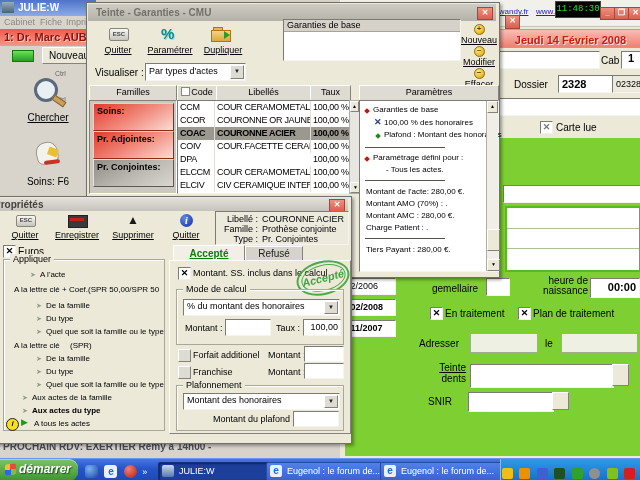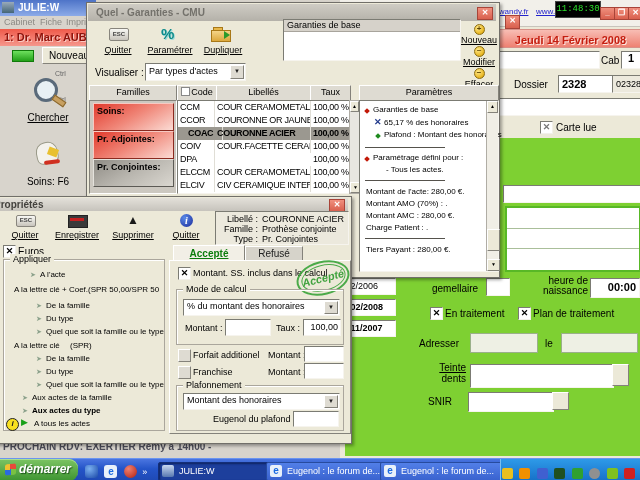--- a/index.html
+++ b/index.html
@@ -172,21 +172,21 @@
     <div class="ab sunk" style="left:130px;top:364px;width:142px;height:22px;"></div>
     <button class="ab rais" style="left:272px;top:364px;width:17px;height:22px;"></button>
 
     <span class="ab t10" style="left:88px;top:396px;">SNIR</span>
     <div class="ab sunk" style="left:128px;top:392px;width:84px;height:18px;"></div>
     <button class="ab rais" style="left:212px;top:392px;width:17px;height:18px;"></button>
   </div>
 
   <div class="ab win" style="left:86px;top:2px;width:412px;height:274px;">
     <div class="ab tbGar clip" style="left:1px;top:1px;width:408px;height:17px;">
-      <span class="ab t10 b" style="left:8px;top:3px;">Quel - Garanties - CMU</span>
+      <span class="ab t10 b" style="left:8px;top:3px;">Teinte - Garanties - CMU</span>
       <span class="ab xbtn" style="right:3px;top:3px;width:14px;height:11px;">✕</span>
     </div>
 
     <div class="ab gbtn" style="left:8px;top:22px;width:46px;height:36px;">
       <span class="ab" style="left:14px;top:3px;width:18px;height:11px;background:linear-gradient(#f8f8f4,#c8c4bc);border:1px solid #88857d;border-radius:2px;font-size:6px;line-height:10px;font-weight:bold;color:#444;">ESC</span>
       <span class="ab und t9" style="left:0;top:20px;width:46px;">Quitter</span>
     </div>
     <div class="ab gbtn" style="left:58px;top:22px;width:50px;height:36px;">
       <span class="ab b" style="left:16px;top:0;font-size:15px;color:#0a8a8a;text-shadow:1px 1px 0 #9adada;">%</span>
       <span class="ab und t9" style="left:0;top:20px;width:50px;">Paramétrer</span>
@@ -239,21 +239,21 @@
         <span class="cell" style="left:0;width:34px;">CCM</span>
           <span class="cell" style="left:37px;width:93px;">COUR CERAMOMETAL</span>
           <span class="cell" style="left:133px;width:38px;border-right:none;">100,00 % hono</span>
       </div>
       <div class="trow" style="top:13px;">
         <span class="cell" style="left:0;width:34px;">CCOR</span>
           <span class="cell" style="left:37px;width:93px;">COURONNE OR JAUNE</span>
           <span class="cell" style="left:133px;width:38px;border-right:none;">100,00 % hono</span>
       </div>
       <div class="trow sel" style="top:26px;">
-        <span class="cell" style="left:8px;width:34px;">COAC</span>
+        <span class="cell" style="left:0;width:34px;">COAC</span>
           <span class="cell" style="left:37px;width:93px;">COURONNE ACIER</span>
           <span class="cell" style="left:133px;width:38px;border-right:none;">100,00 % hono</span>
       </div>
       <div class="trow" style="top:39px;">
         <span class="cell" style="left:0;width:34px;">COIV</span>
           <span class="cell" style="left:37px;width:93px;">COUR.FACETTE  CERAM.</span>
           <span class="cell" style="left:133px;width:38px;border-right:none;">100,00 % hono</span>
       </div>
       <div class="trow" style="top:52px;">
         <span class="cell" style="left:0;width:34px;">DPA</span>
@@ -273,21 +273,21 @@
 
     <div class="ab" style="left:262px;top:97px;width:9px;height:92px;background:#e8e6e0;border:1px solid #b0ada5;">
       <div class="rais" style="height:9px;font-size:5px;text-align:center;line-height:8px;">▲</div>
       <div class="rais" style="position:absolute;bottom:0;width:100%;height:9px;font-size:5px;text-align:center;line-height:8px;">▼</div>
     </div>
 
     <div class="ab sunk" style="left:272px;top:97px;width:138px;height:170px;">
       <span class="bullet-d" style="left:5px;top:8px;"></span>
       <span class="pline" style="left:13px;top:4px;">Garanties de base</span>
       <span class="pline b" style="left:14px;top:16px;color:#223a8c;font-size:9px;">✕</span>
-      <span class="pline" style="left:24px;top:17px;">65,17 % des honoraires</span>
+      <span class="pline" style="left:24px;top:17px;">100,00 % des honoraires</span>
       <span class="bullet-g" style="left:16px;top:33px;"></span>
       <span class="pline" style="left:24px;top:29px;">Plafond : Montant des honoraires</span>
       <span class="sep" style="left:5px;top:46px;width:80px;"></span>
       <span class="bullet-d" style="left:5px;top:56px;"></span>
       <span class="pline" style="left:13px;top:52px;">Paramétrage défini pour :</span>
       <span class="pline" style="left:26px;top:64px;">- Tous les actes.</span>
       <span class="sep" style="left:5px;top:79px;width:80px;"></span>
       <span class="pline" style="left:6px;top:86px;">Montant de l'acte: 280,00 €.</span>
       <span class="pline" style="left:6px;top:98px;">Montant AMO (70%) : .</span>
       <span class="pline" style="left:6px;top:110px;">Montant AMC : 280,00 €.</span>
@@ -400,21 +400,21 @@
       <span class="ab t9" style="left:23px;top:106px;">Franchise</span>
       <span class="ab t9" style="left:98px;top:106px;">Montant :</span>
       <div class="ab sunk" style="left:134px;top:102px;width:38px;height:14px;"></div>
 
       <div class="ab grp" style="left:6px;top:124px;width:166px;height:44px;">
         <span class="leg">Plafonnement</span>
         <div class="ab combo" style="left:6px;top:7px;width:152px;height:15px;line-height:13px;padding-left:3px;">
           <span>Montant des honoraires</span>
           <span class="spin">▼</span>
         </div>
-        <span class="ab t9" style="left:36px;top:28px;">Eugenol du plafond</span>
+        <span class="ab t9" style="left:36px;top:28px;">Montant du plafond</span>
         <div class="ab sunk" style="left:116px;top:25px;width:44px;height:14px;"></div>
       </div>
     </div>
   </div>
 
   <div class="ab" style="left:0;top:458px;width:640px;height:22px;background:linear-gradient(#4a75e0,#2454c8 45%,#1e49b4);border-top:1px solid #6a94f0;">
     <div class="ab" style="left:0;top:0;width:78px;height:22px;background:linear-gradient(#7cc463,#3d9431);border-radius:0 9px 9px 0;box-shadow:inset 0 1px 0 #a8e090;">
       <span class="ab" style="left:5px;top:5px;width:11px;height:11px;background:conic-gradient(#e84a3a 0 25%,#7ac142 0 50%,#2a6ae0 0 75%,#f0c030 0);border-radius:2px;transform:skewY(-6deg);"></span>
       <span class="ab t12 b" style="left:19px;top:3px;color:#fff;font-style:italic;text-shadow:1px 1px 1px #1c521a;">démarrer</span>
     </div>

